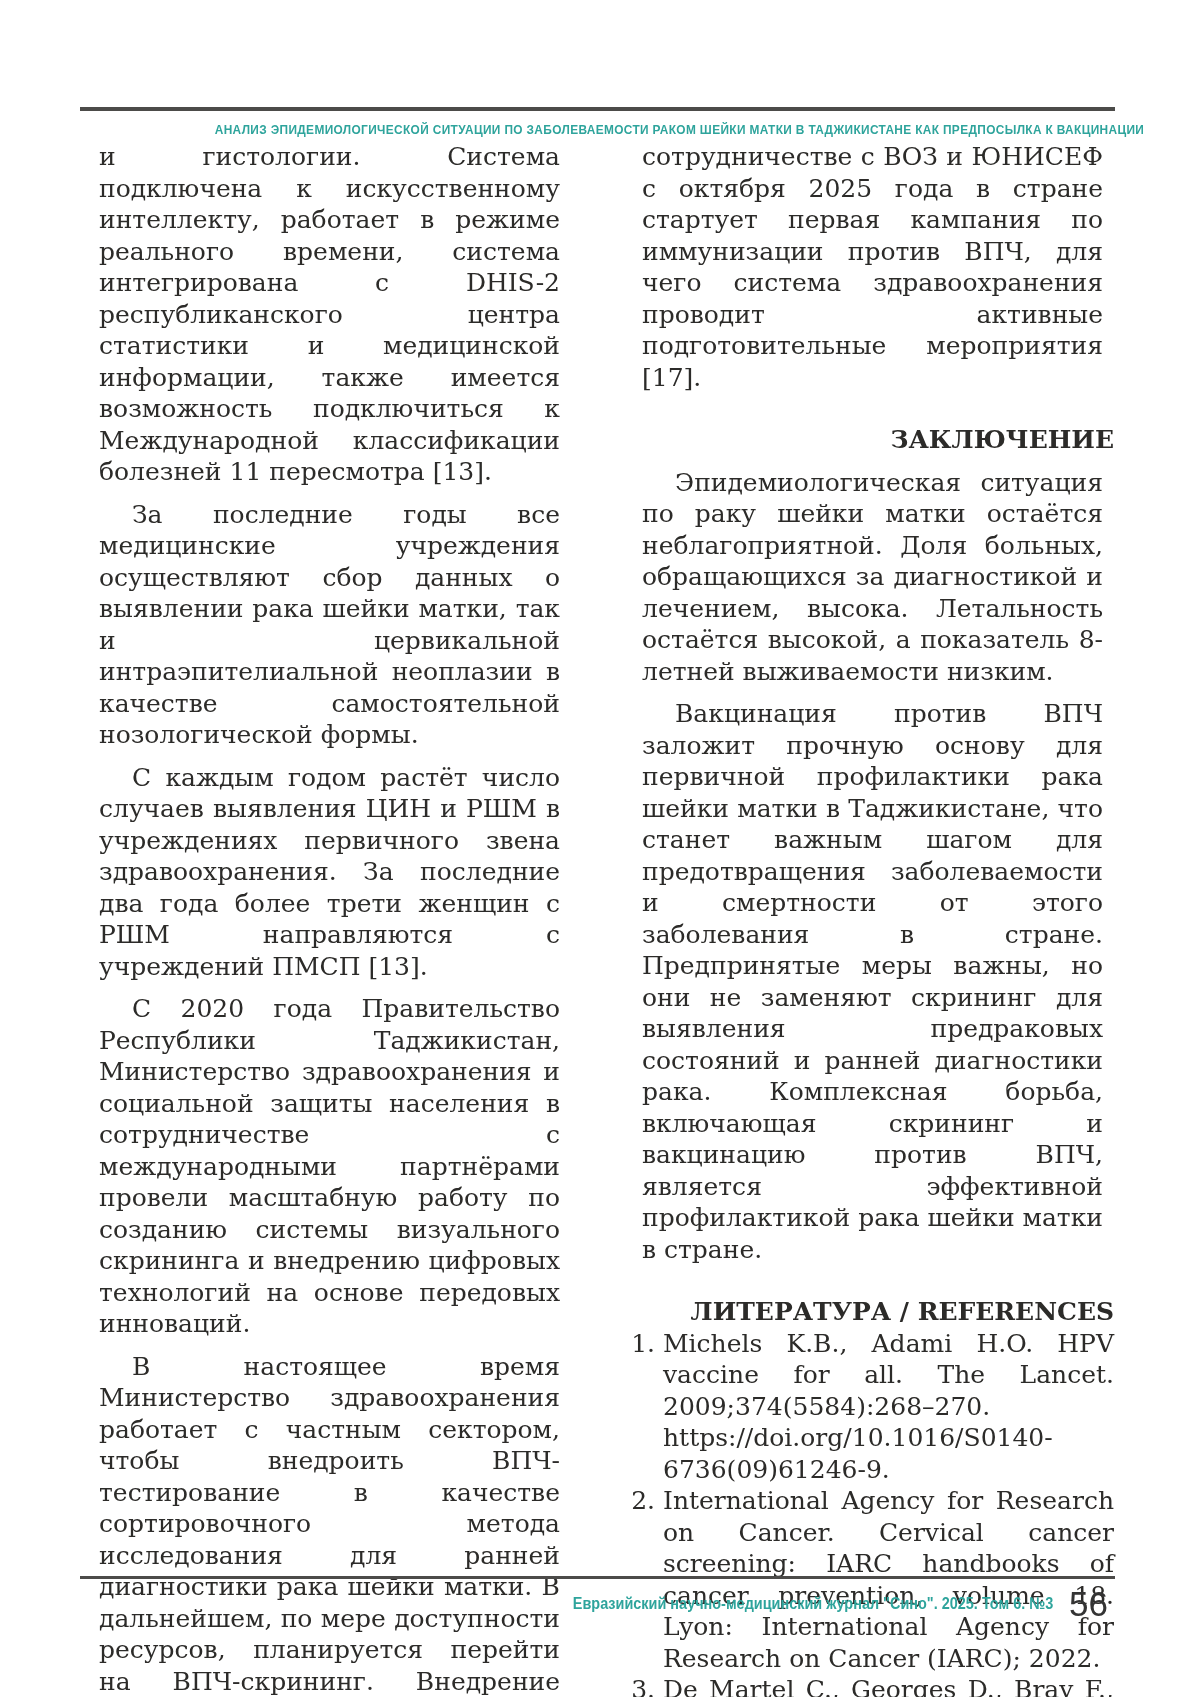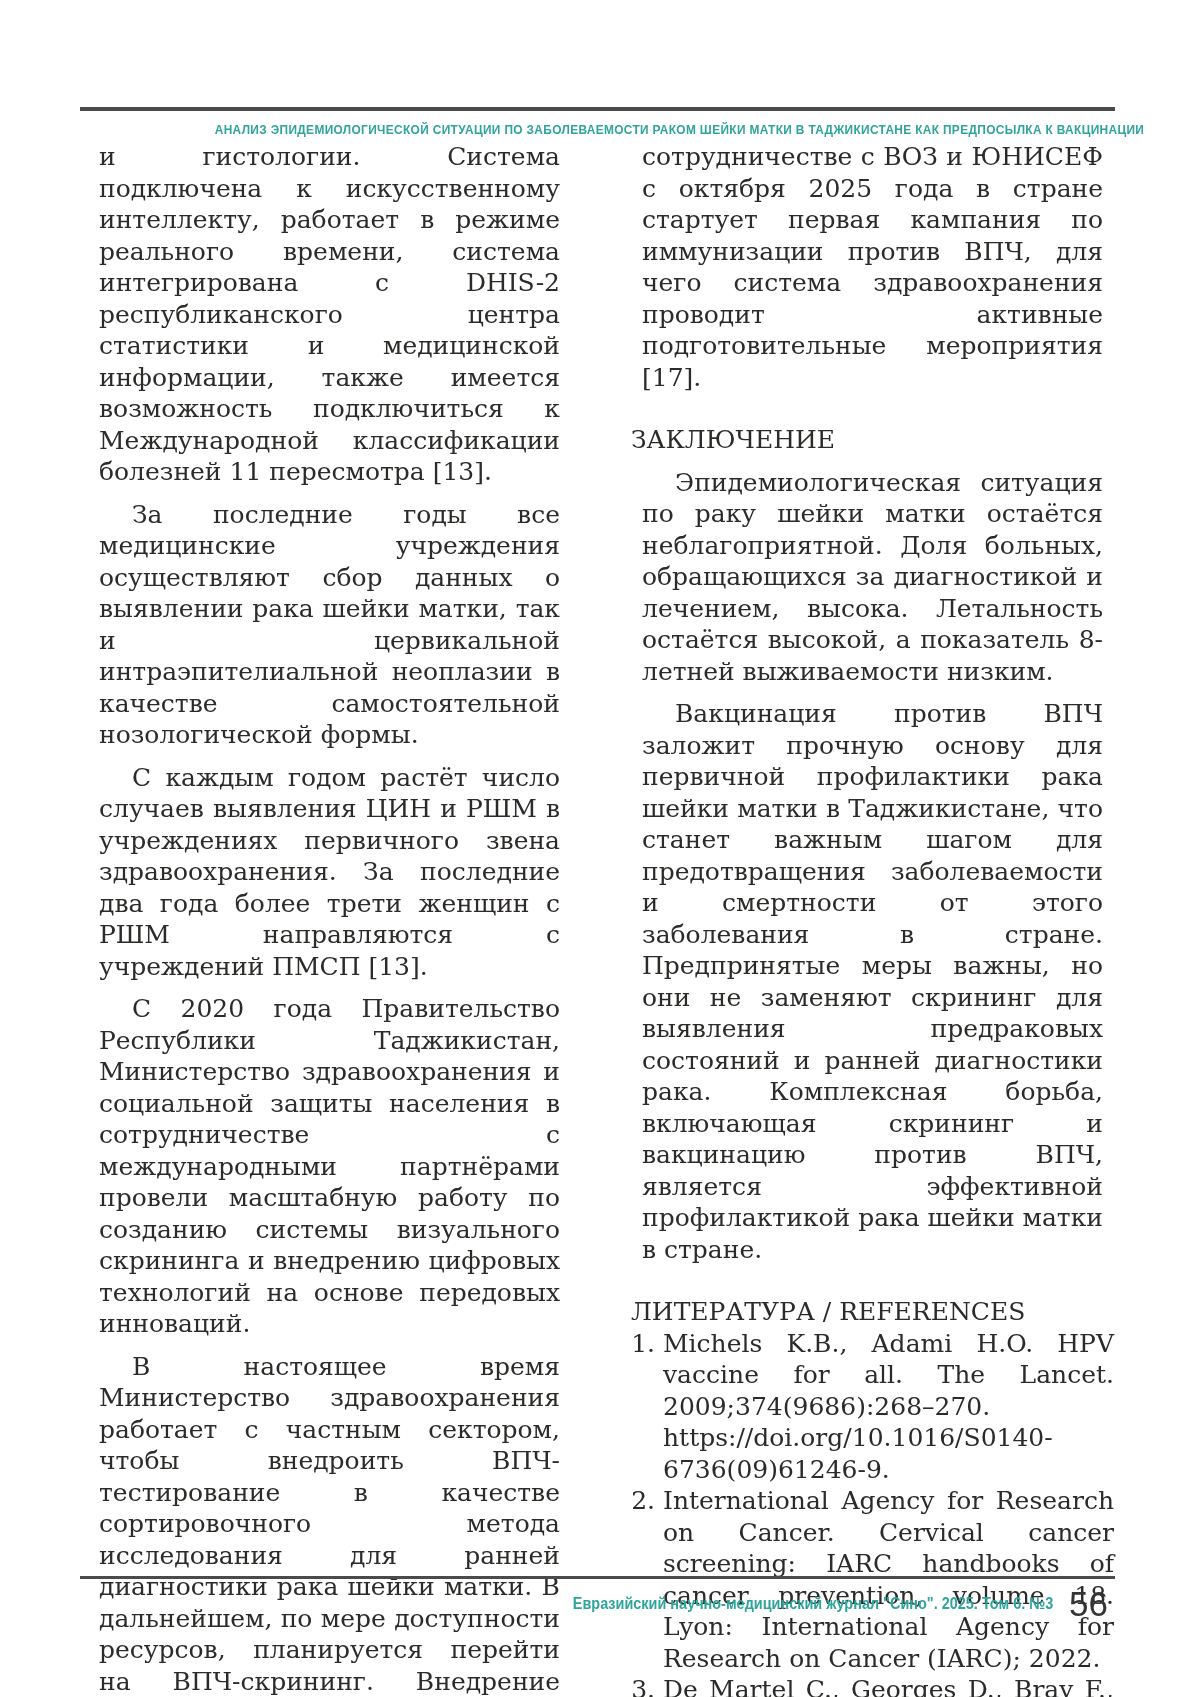--- a/index.html
+++ b/index.html
@@ -59,22 +59,22 @@
     text-justify:inter-word;
     hyphens:auto;
     -webkit-hyphens:auto;
   }
   .col p.indent { text-indent:33px; }
 
   .section-title {
     margin:31px 0 0 0;
     font-size:25px;
     line-height:31.5px;
-    font-weight:400;
-    text-align:left;
+    font-weight:700;
+    text-align:right;
   }
 
   ol.refs {
     margin:0;
     padding-left:32px;
     font-size:25px;
     line-height:31.5px;
   }
   ol.refs li {
     text-align:justify;
@@ -132,21 +132,21 @@
 
     <div class="col">
       <p>сотрудничестве с ВОЗ и ЮНИСЕФ с октября 2025 года в стране стартует первая кампания по иммунизации против ВПЧ, для чего система здравоохранения проводит активные подготовительные мероприятия [17].</p>
 
       <h2 class="section-title">ЗАКЛЮЧЕНИЕ</h2>
       <p class="indent">Эпидемиологическая ситуация по раку шейки матки остаётся неблагоприятной. Доля больных, обращающихся за диагностикой и лечением, высока. Летальность остаётся высокой, а показатель 8-летней выживаемости низким.</p>
       <p class="indent">Вакцинация против ВПЧ заложит прочную основу для первичной профилактики рака шейки матки в Таджикистане, что станет важным шагом для предотвращения заболеваемости и смертности от этого заболевания в стране. Предпринятые меры важны, но они не заменяют скрининг для выявления предраковых состояний и ранней диагностики рака. Комплексная борьба, включающая скрининг и вакцинацию против ВПЧ, является эффективной профилактикой рака шейки матки в стране.</p>
 
       <h2 class="section-title">ЛИТЕРАТУРА / REFERENCES</h2>
       <ol class="refs" lang="en">
-        <li>Michels K.B., Adami H.O. HPV vaccine for all. The Lancet. 2009;374(9686):268–270. https://doi.org/10.1016/S0140-6736(09)61246-9.</li>
+        <li>Michels K.B., Adami H.O. HPV vaccine for all. The Lancet. 2009;374(5584):268–270. https://doi.org/10.1016/S0140-6736(09)61246-9.</li>
         <li>International Agency for Research on Cancer. Cervical cancer screening: IARC handbooks of cancer prevention, volume 18. Lyon: International Agency for Research on Cancer (IARC); 2022.</li>
         <li>De Martel C., Georges D., Bray F., Ferlay J., Clifford G.M. Global burden of cancer attributable to infections in 2018: a worldwide incidence analysis. The Lancet Global Health. 2020;8(2):e180–e190. https://doi.org/10.1016/S2214-109X(19)30488-7.</li>
       </ol>
     </div>
 
   </div>
 
   <div class="rule bottom"></div>
 
   <div class="footer">

